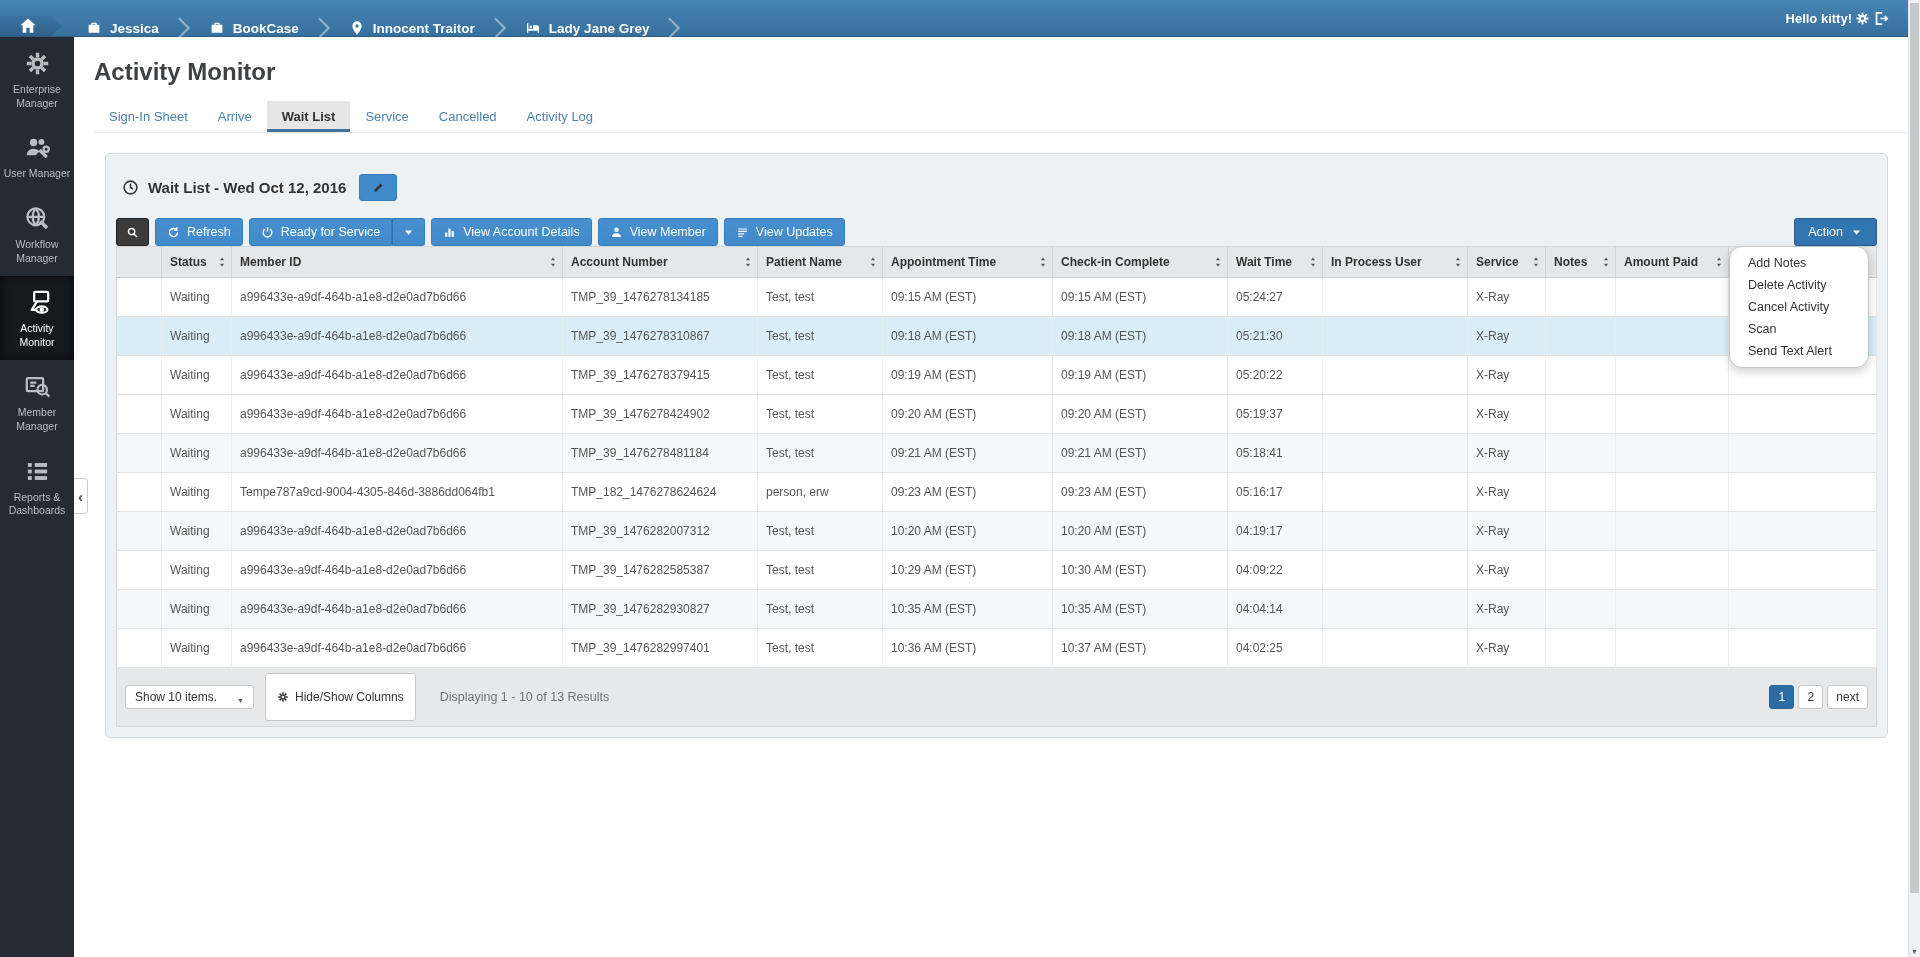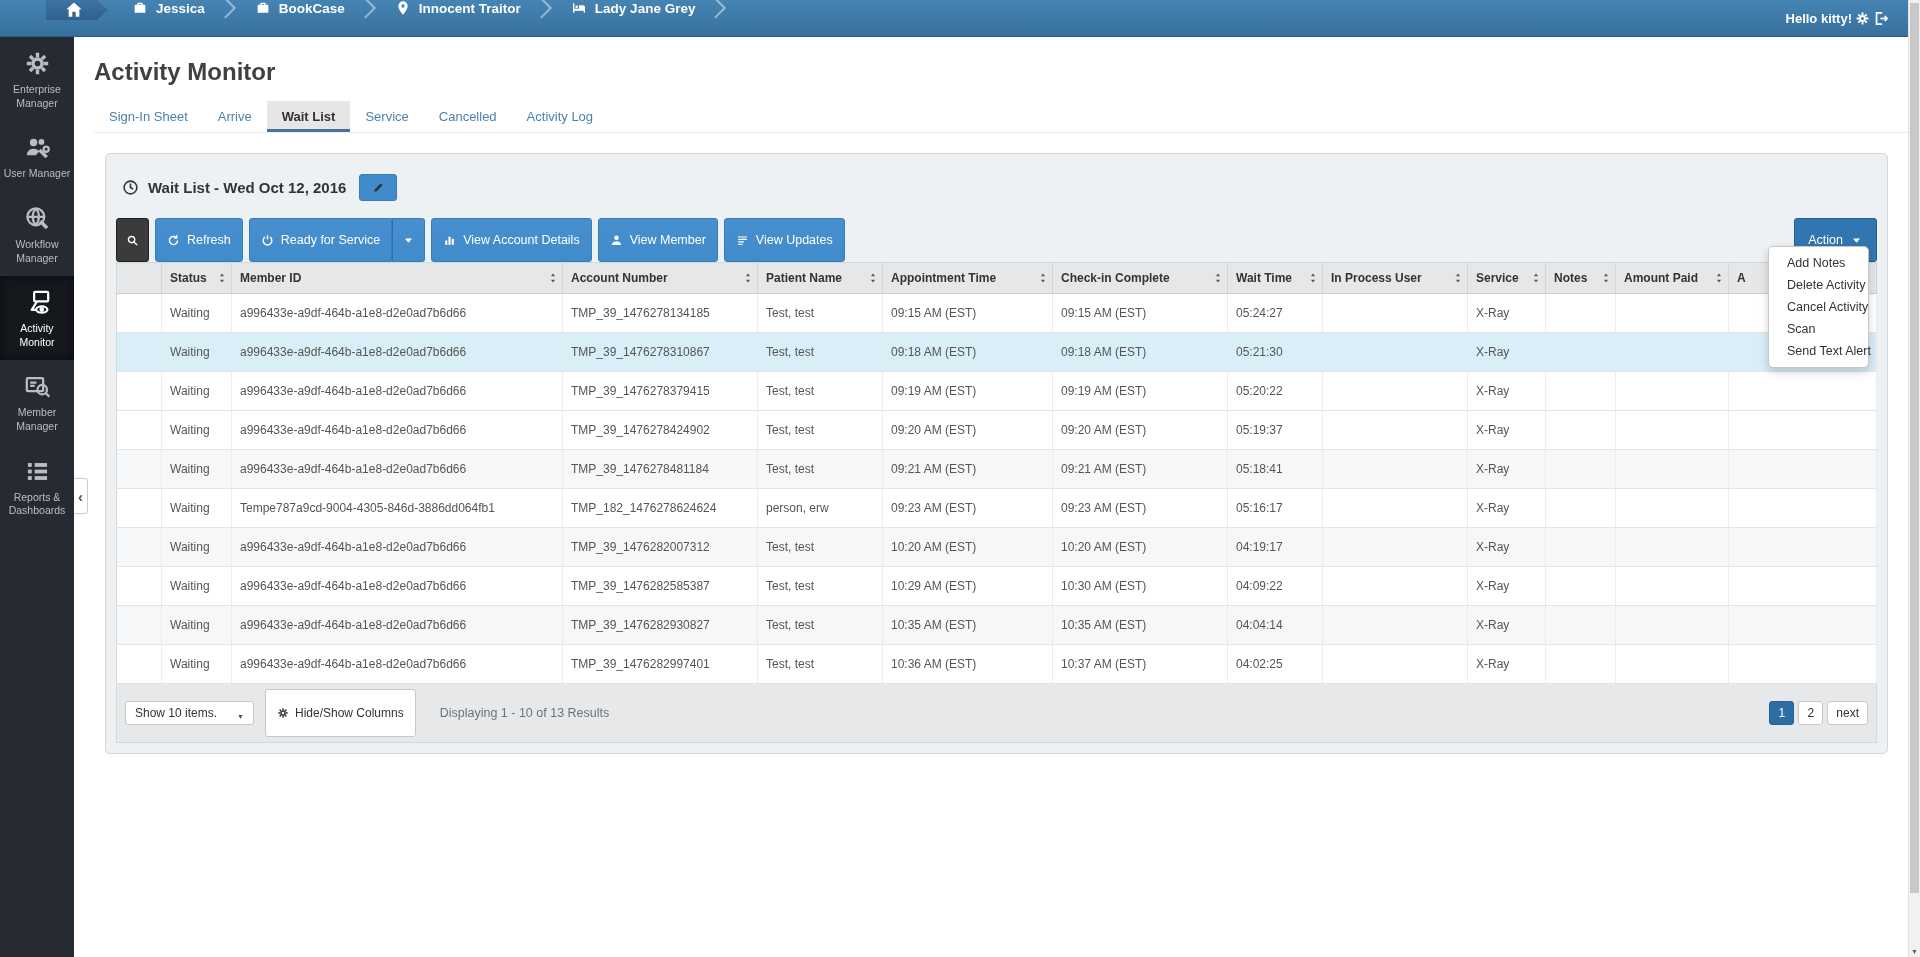--- a/index.html
+++ b/index.html
@@ -34,31 +34,31 @@
   .tab.active { background:#e6e6e6; color:#333; font-weight:bold; border-bottom:3px solid #44749e; padding-bottom:5px; }
 
   
   .panel { position:relative; margin:20px 32px 0 31px; background:#eef1f4; border:1px solid #d3d8dc; border-radius:5px; padding:10px; }
   .panel-header { display:flex; align-items:center; gap:9px; padding:10px 4px 17px 6px; font-size:15px; font-weight:bold; color:#333; }
   .panel-header .icn { width:17px; height:17px; color:#333; }
   .edit-btn { width:38px; height:27px; background:#428bca; border:1px solid #357ebd; border-radius:3px; display:flex; align-items:center; justify-content:center; color:#fff; margin-left:4px; }
   .edit-btn .icn { width:13px; height:13px; }
 
   .toolbar { display:flex; align-items:center; gap:6px; }
-  .btn { display:inline-flex; align-items:center; gap:7px; height:44px; padding:0 11px; border-radius:3px; border:1px solid; font-size:12.5px; font-family:inherit; background:none; }
+  .btn { display:inline-flex; align-items:center; gap:7px; height:28px; padding:0 11px; border-radius:3px; border:1px solid; font-size:12.5px; font-family:inherit; background:none; }
   .btn .icn { width:13px; height:13px; }
   .btn-blue { background:linear-gradient(#478fce,#428bca); color:#fff; border-color:#357ebd; }
   .btn-dark { background:#3b3b3b; color:#fff; border-color:#1f1f1f; width:33px; padding:0; justify-content:center; }
   .btn-group { display:inline-flex; }
   .btn-group .btn:first-child { border-radius:3px 0 0 3px;align-items:center; }
   .caret-seg { border-radius:0 3px 3px 0; border-left:1px solid #3071a9; padding:0 9px; }
   .caret { width:9px; height:9px; color:inherit; }
   .btn-action { margin-left:auto; background:#3276b1; border-color:#285e8e; color:#fff; padding:0 13px; }
 
-  .action-menu { position:absolute; top:92px; right:18px; width:101px; background:#fff; border:1px solid #c6c6c6; border-radius:5px; box-shadow:0 4px 10px rgba(0,0,0,.18); padding:5px 0; z-index:70; }
+  .action-menu { position:absolute; top:92px; right:18px; width:140px; background:#fff; border:1px solid #c6c6c6; border-radius:13px; box-shadow:0 4px 10px rgba(0,0,0,.18); padding:5px 0; z-index:70; }
   .menu-item { padding:4px 10px 4px 18px; font-size:12.5px; color:#333; white-space:nowrap; }
 
   
   table { width:100%; border-collapse:collapse; table-layout:fixed; background:#fff; border:1px solid #d5d8db; }
   thead th { position:relative; background:#e6e7e8; border-right:1px solid #d3d4d5; border-bottom:1px solid #cccccc; font-size:12px; color:#333; text-align:left; padding:8px 18px 8px 8px; font-weight:bold; white-space:nowrap; overflow:hidden; }
   .sort { position:absolute; right:4px; top:50%; transform:translateY(-50%); width:10px; height:12px; color:#555; }
   tbody td { font-size:12px; color:#555; padding:12px 8px; border-right:1px solid #ececec; border-bottom:1px solid #e2e3e4; white-space:nowrap; overflow:hidden; }
   tbody tr:nth-child(5), tbody tr:nth-child(7), tbody tr:nth-child(9) { background:#f6f7f8; }
   tbody tr.selected { background:#d9eef7; }
 
@@ -75,21 +75,21 @@
 
   
   .scrollbar { position:absolute; top:0; right:0; bottom:0; width:12px; background:#f0f1f2; border-left:1px solid #e3e4e5; z-index:100; }
   .scroll-thumb { position:absolute; top:3px; left:1px; right:1px; height:890px; background:#c6c8ca; }
   .scroll-arrow { position:absolute; left:0; right:0; text-align:center; font-size:7px; color:#5d5f61; }
 </style>
 </head>
 <body>
 
 <div class="topbar" data-interactable="false">
-  <div id="breadcrumbs" data-interactable="false" style="display:flex;align-items:flex-start;padding-left:46px;">
+  <div id="breadcrumbs" data-interactable="false" style="display:flex;align-items:flex-end;">
       <div class="crumb crumb-home" data-interactable="true">
         <span class="icn" data-interactable="false">
           <svg viewBox="0 0 24 24" fill="currentColor">
             <path d="M12 3l9 8.2h-2.6V20H14v-6h-4v6H5.6v-8.8H3z"></path>
           </svg>
         </span>
       </div>
       <div class="crumb" data-interactable="true">
         <span class="icn" data-interactable="false">
           <svg viewBox="0 0 24 24" fill="currentColor">

